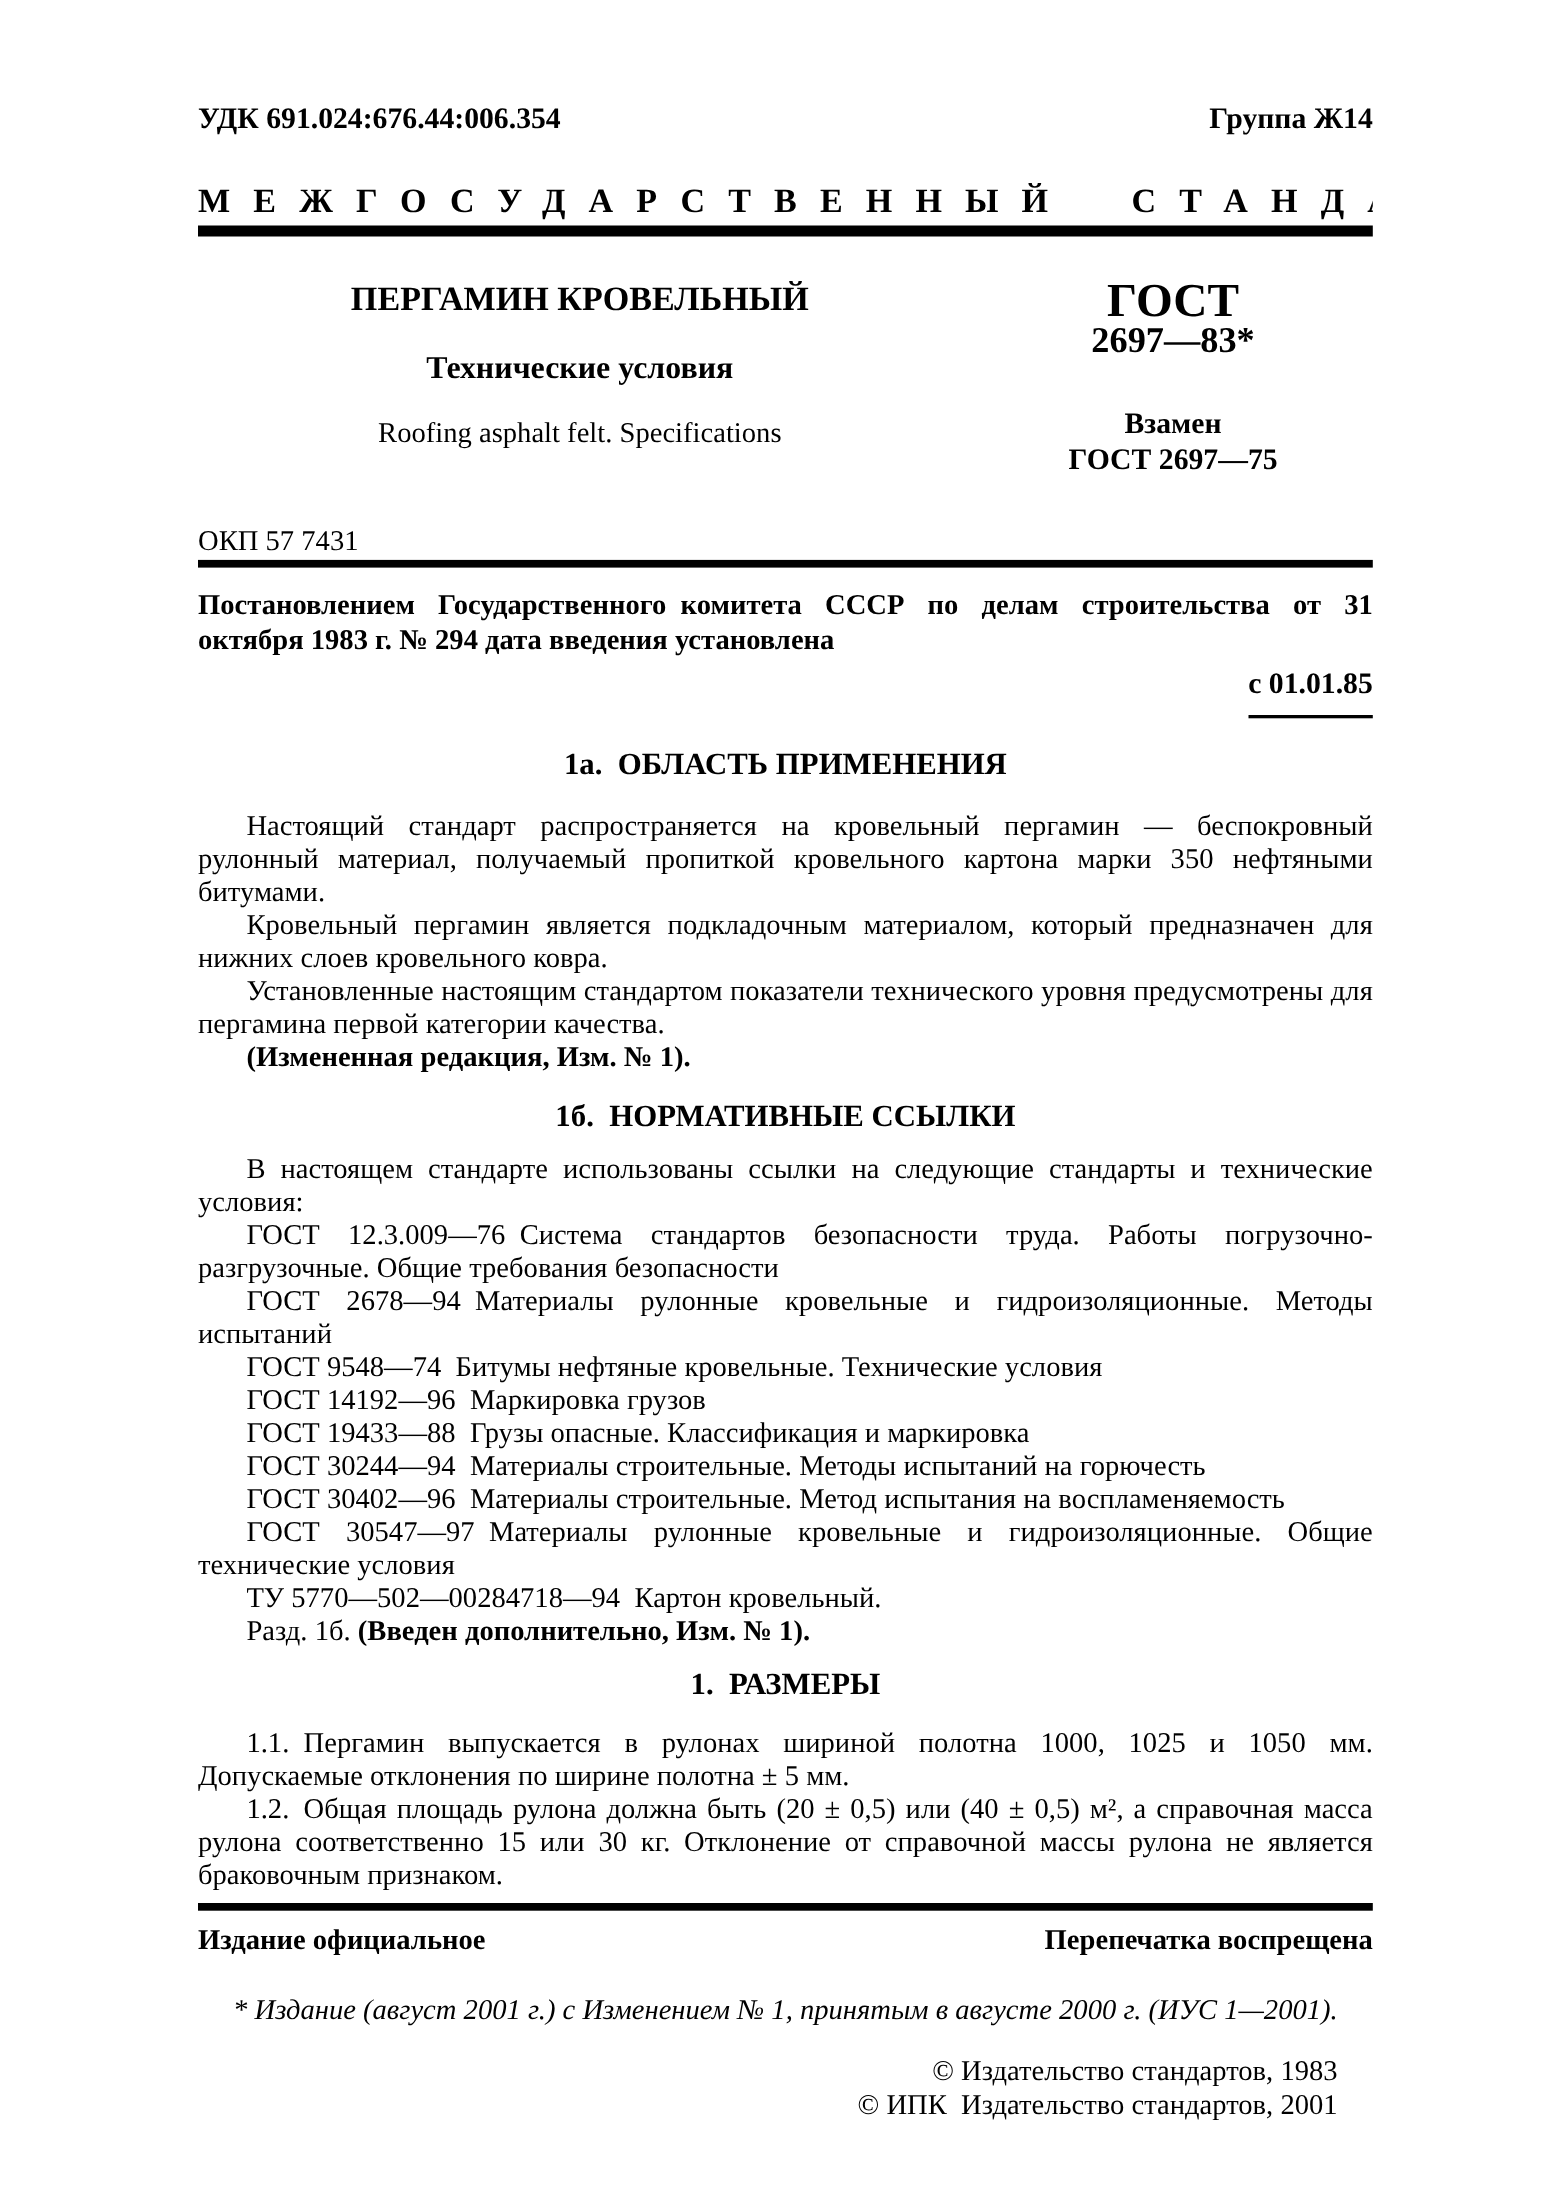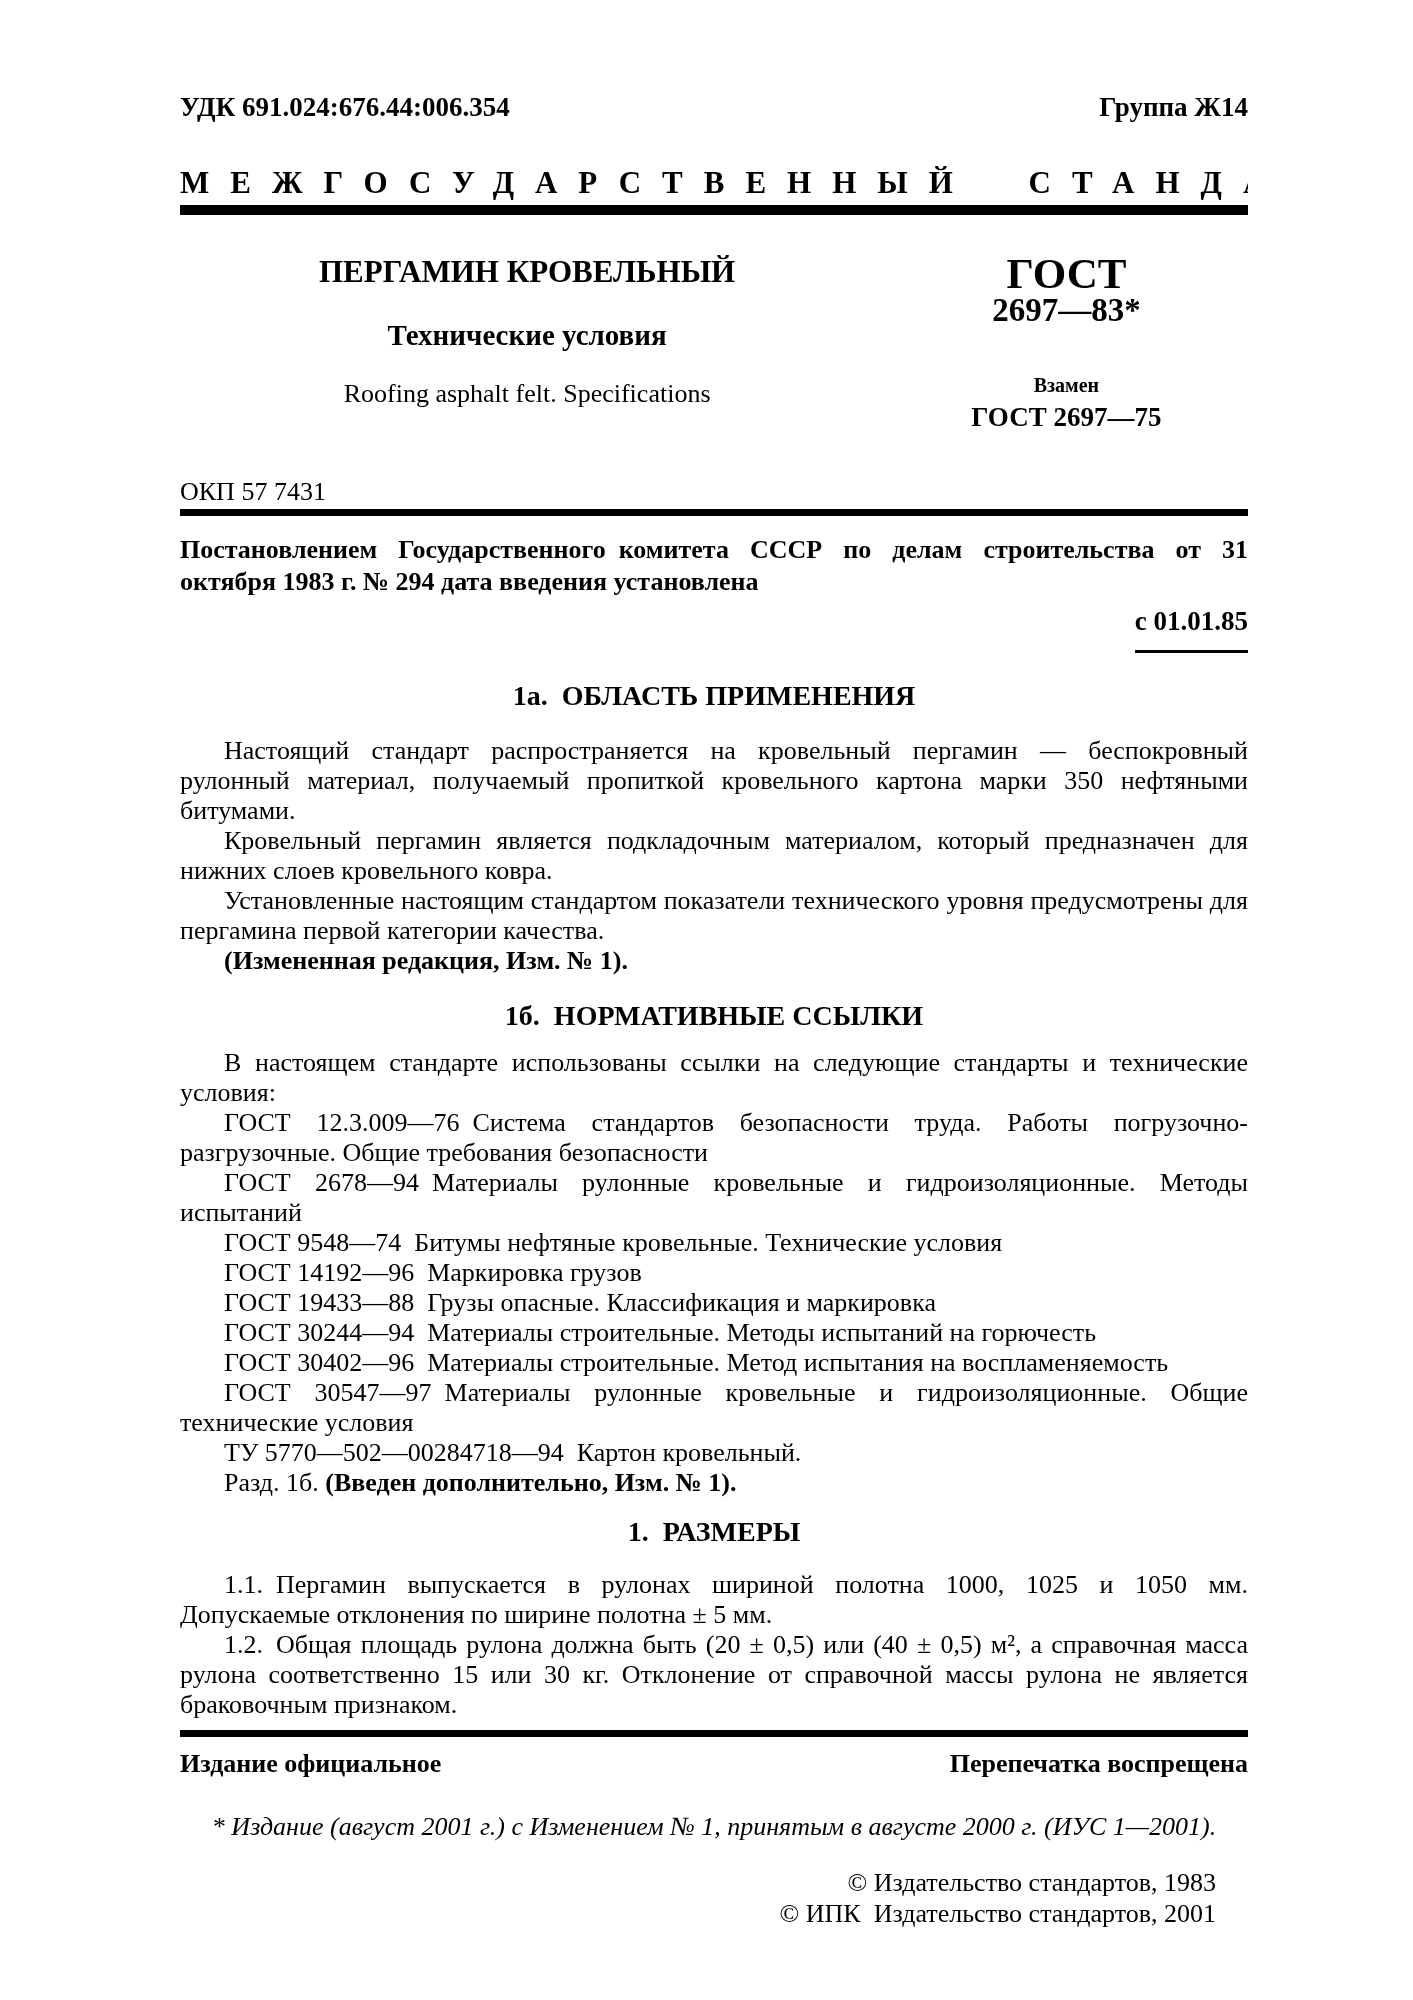--- a/index.html
+++ b/index.html
@@ -35,21 +35,21 @@
   }
   .banner-bar { height: 10px; background: #000; margin-top: 5px; }
   .title-block { display: flex; margin-top: 40px; }
   .title-left { width: 65%; text-align: center; }
   .title-right { width: 30%; margin-left: 3%; text-align: center; }
   .ru-title    { font-weight: 700; font-size: 31px; line-height: 34px; }
   .ru-subtitle { font-weight: 700; font-size: 29px; line-height: 32px; margin-top: 30px; }
   .en-subtitle { font-size: 26px; line-height: 29px; margin-top: 28px; }
   .gost-label  { font-weight: 700; font-size: 43px; line-height: 37px; }
   .gost-number { font-weight: 700; font-size: 33px; line-height: 37px; text-align: center; }
-  .replaces-label  { font-weight: 700; font-size: 20px; line-height: 32px; margin-top: 40px; }
+  .replaces-label  { font-weight: 700; font-size: 27px; line-height: 32px; margin-top: 40px; }
   .replaces-number { font-weight: 700; font-size: 27px; line-height: 32px; }
   .okp-row  { margin-top: 44px; font-size: 26px; line-height: 29px; }
   .okp-rule { height: 7px; background: #000; margin-top: 3px; }
   .decree {
     margin: 18px 0 0 0;
     font-weight: 700;
     font-size: 26px;
     line-height: 32px;
     text-align: justify;
   }

